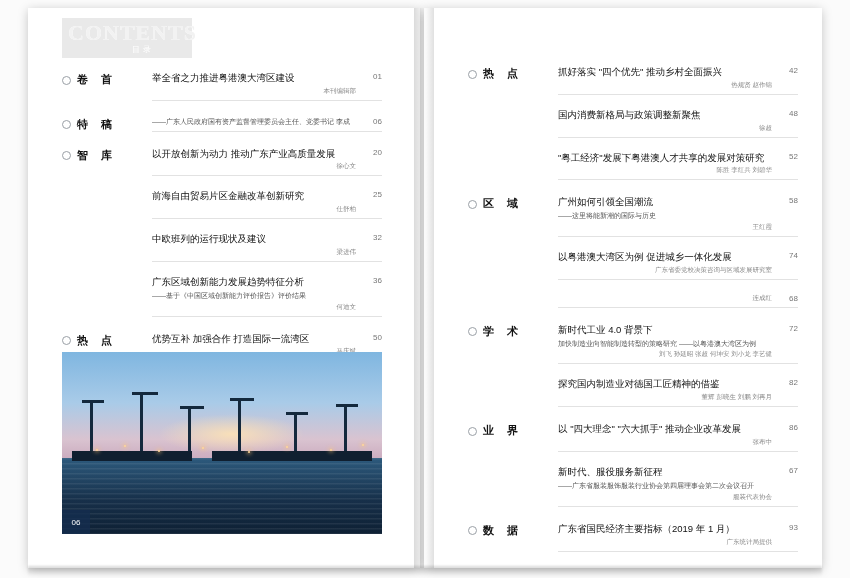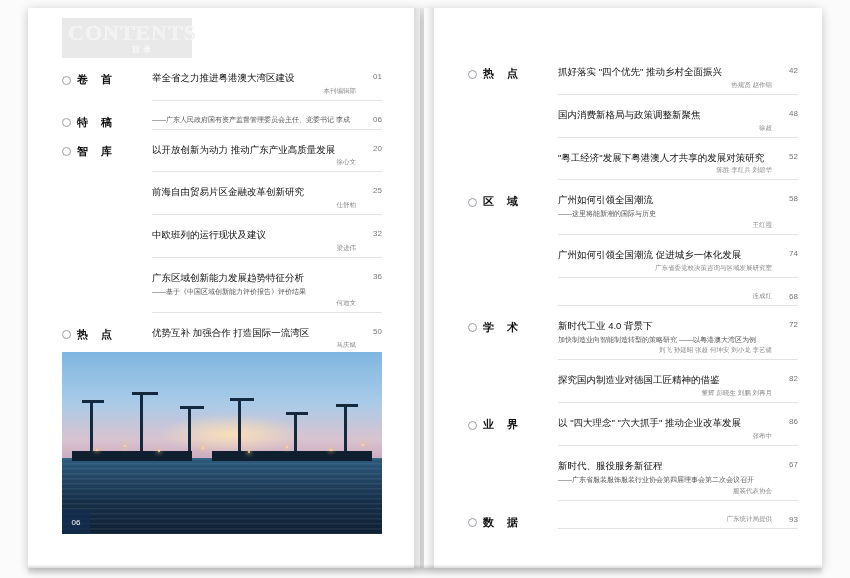--- a/index.html
+++ b/index.html
@@ -46,21 +46,21 @@
   .banner-sub{
     position:absolute;left:132px;top:44px;
     font-size:8px;color:#ffffff;letter-spacing:3px;
   }
 
   
   .col{position:absolute;}
   .col.left{left:62px;top:72px;width:320px;}
   .col.right{left:468px;top:66px;width:330px;}
 
-  .group{position:relative;margin-bottom:8px;}
+  .group{position:relative;margin-bottom:16px;}
   .cat{
     position:absolute;left:0;top:0;width:82px;
     display:flex;align-items:center;gap:6px;
   }
   .ring{
     width:7px;height:7px;border:1px solid #9aa0a6;border-radius:50%;
     display:inline-block;flex:none;margin-top:1px;
   }
   .cat-label{
     font-size:11px;font-weight:700;color:#111;letter-spacing:5px;
@@ -244,21 +244,21 @@
         </div>
         <div class="entries">
           <div class="entry">
             <div class="entry-title">广州如何引领全国潮流</div>
             <div class="entry-sub">——这里将能新潮的国际与历史</div>
             <div class="entry-author">王红霞</div>
             <div class="entry-page">58</div>
             <div class="rule"></div>
           </div>
           <div class="entry">
-            <div class="entry-title">广州如何引领全国潮流 促进城乡一体化发展</div>
+            <div class="entry-title">以粤港澳大湾区为例 促进城乡一体化发展</div>
             <div class="entry-author">广东省委党校决策咨询与区域发展研究室</div>
             <div class="entry-page">74</div>
             <div class="rule"></div>
           </div>
           <div class="entry">
             <div class="entry-author">连成红</div>
             <div class="entry-page">68</div>
             <div class="rule"></div>
           </div>
         </div>
@@ -306,20 +306,21 @@
           </div>
         </div>
       </div>
       <div class="group">
         <div class="cat">
           <span class="ring"></span>
           <span class="cat-label">数 据</span>
         </div>
         <div class="entries">
           <div class="entry">
+            <div class="entry-title">广东省国民经济主要指标（2019 年 1 月）</div>
             <div class="entry-author">广东统计局提供</div>
             <div class="entry-page">93</div>
             <div class="rule"></div>
           </div>
         </div>
       </div>
     </div>
 
   <div class="photo">
     <div class="sky-glow"></div>

